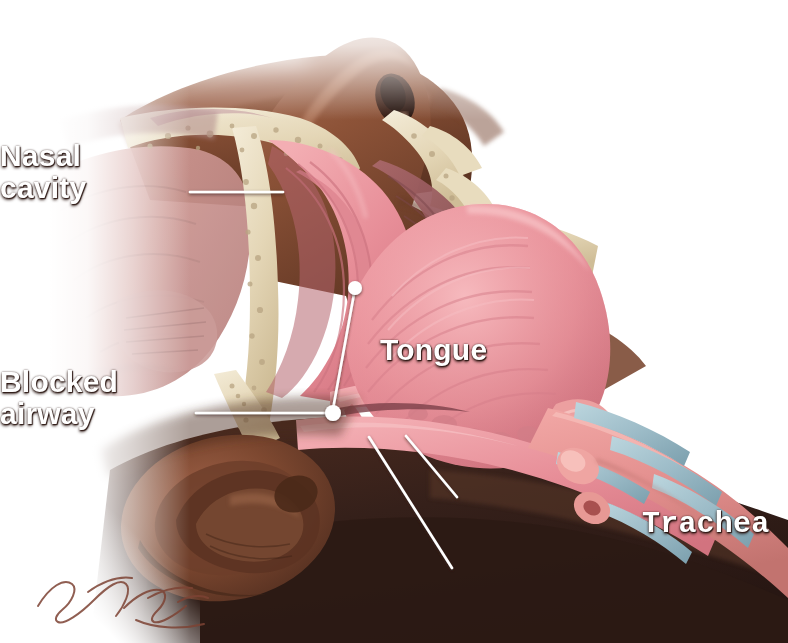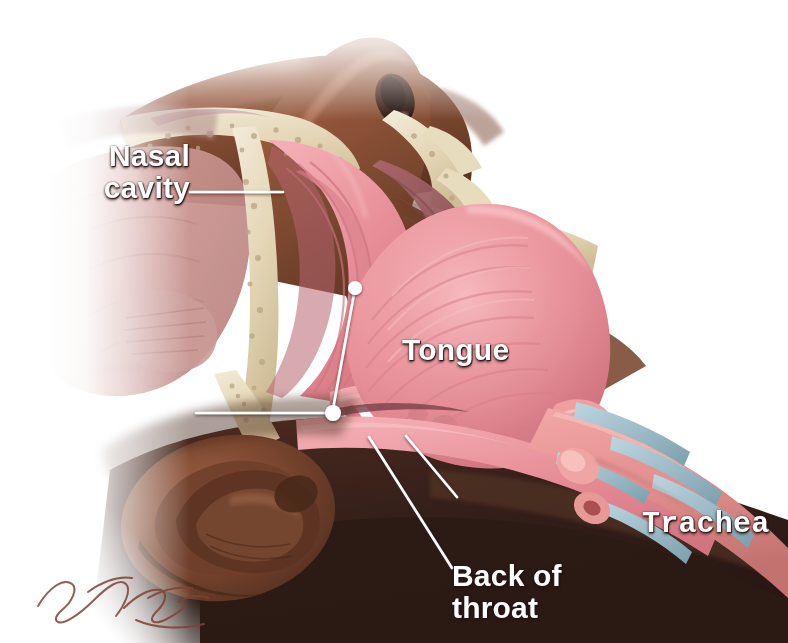--- a/index.html
+++ b/index.html
@@ -28,21 +28,21 @@
       background:linear-gradient(45deg,#ffffff 0%,#ffffff 34%,
                  rgba(255,255,255,0) 70%);z-index:61;pointer-events:none;}
 
   
   .label{position:absolute;color:#ffffff;font-weight:700;
          font-size:30px;line-height:32px;letter-spacing:.2px;
          text-shadow:0 2px 3px rgba(40,20,15,.85),
                      0 0 2px rgba(40,20,15,.7),
                      1px 1px 1px rgba(40,20,15,.9);
          white-space:pre;z-index:120;}
-  .label.right{text-align:right;}
+  .label.right{}
 
   
   #leaders{position:absolute;left:0;top:0;width:788px;height:643px;z-index:115;}
 
   #signature{position:absolute;left:28px;top:562px;width:190px;height:70px;z-index:118;}
 </style>
 </head>
 <body>
 
 <div id="stage">
@@ -420,22 +420,22 @@
                C124 54 122 58 126 60 C132 62 146 54 158 44"></path>
       <path d="M120 36 C134 28 150 24 164 26"></path>
       <path d="M108 58 C126 66 152 68 176 62"></path>
       <path d="M150 40 C160 34 172 32 180 36"></path>
     </g>
   </svg>
 
   <div class="label right" style="left:0;width:190px;top:140px;">Nasal
 cavity</div>
 
-
-  <div class="label" style="left:402px;top:334px;">Tongue</div>
-
-
-  <div class="label" style="left:452px;top:560px;">Back of
-throat</div>
+  <div class="label right" style="left:0;width:196px;top:366px;">Blocked
+airway</div>
+
+  <div class="label" style="left:380px;top:334px;">Tongue</div>
+
+
 
   <div class="label" style="left:642px;top:508px;font-family:Liberation Mono, monospace;">Trachea</div>
 
 </div>
 
 </body></html>

